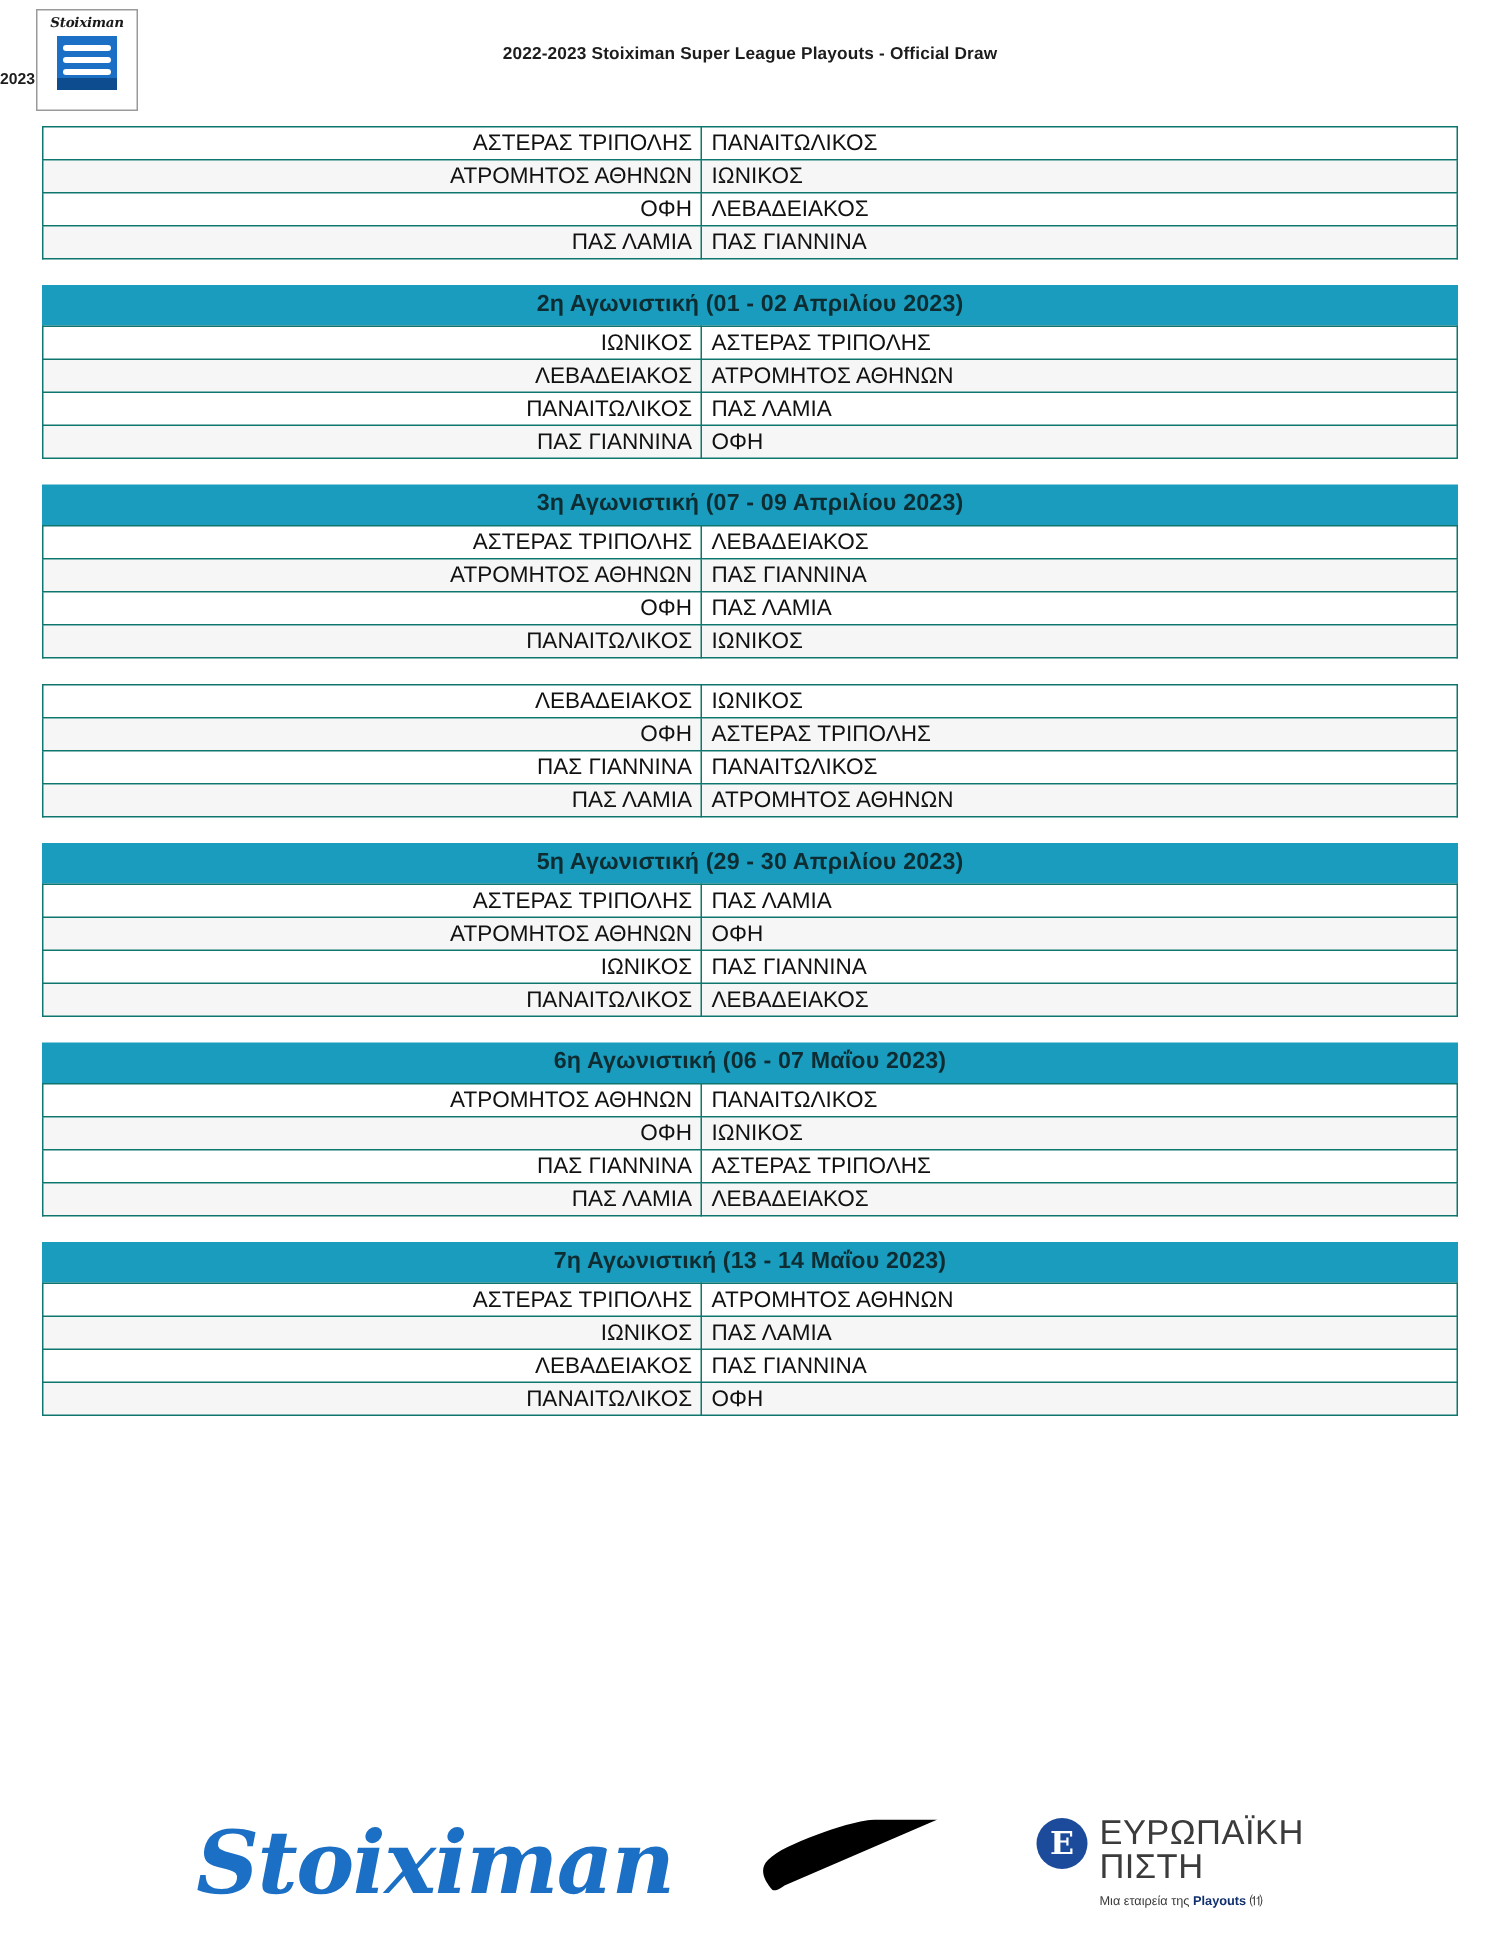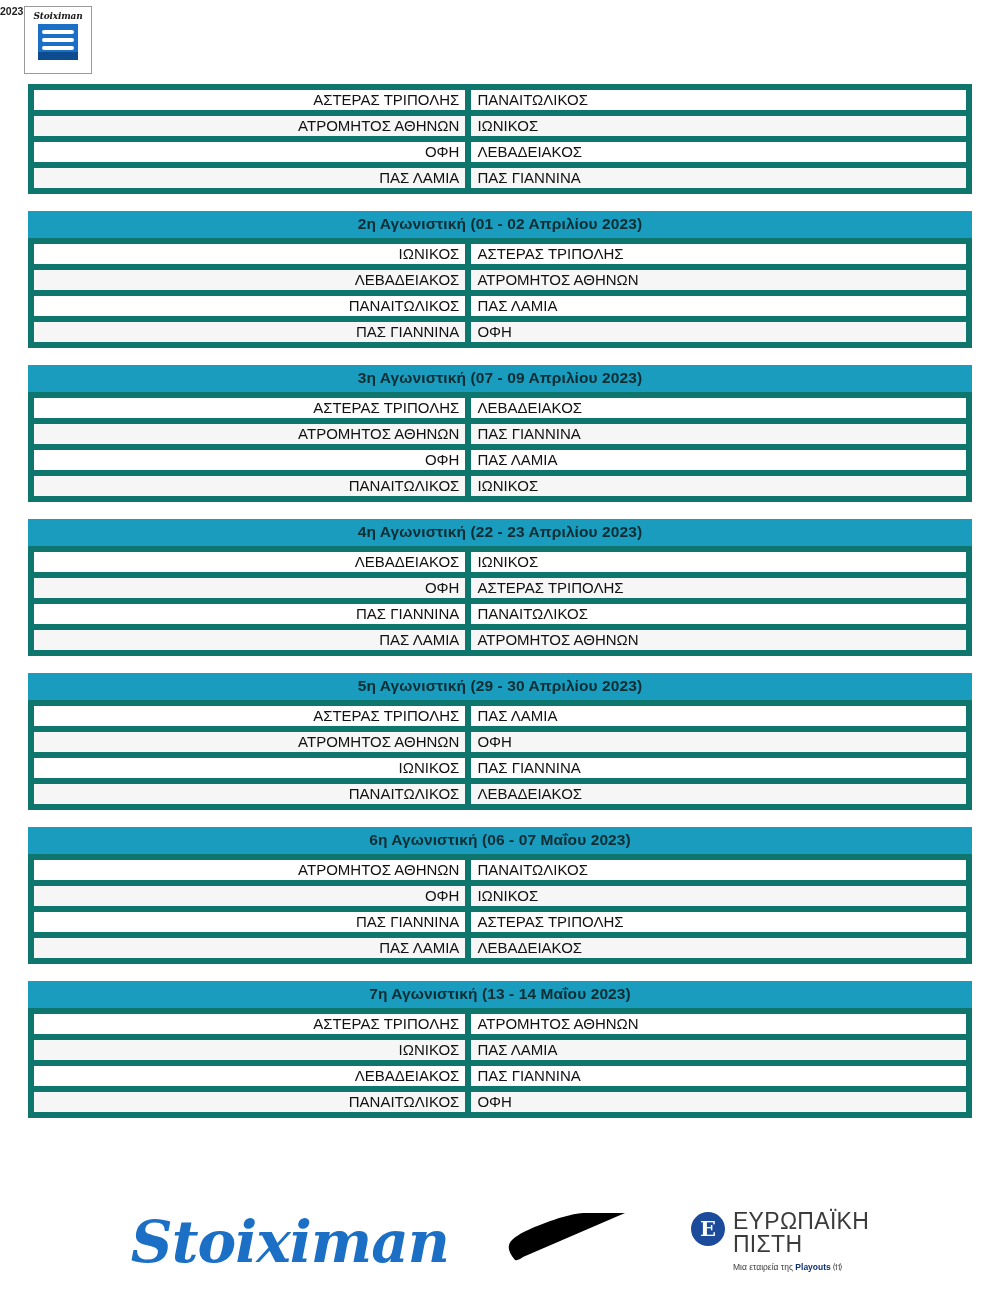--- a/index.html
+++ b/index.html
@@ -106,21 +106,21 @@
     width: 100%;
     border-collapse: collapse;
     table-layout: fixed;
   }
   table.fixtures tr {
     height: 22px;
   }
   table.fixtures tr.odd td { background: #ffffff; }
   table.fixtures tr.even td { background: #f6f6f6; }
   table.fixtures td {
-    border: 6px solid #0f766e;
+    border: 1px solid #0f766e;
     font-size: 15px;
     padding: 1px 6px 2px 6px;
     color: #111;
     white-space: nowrap;
     overflow: hidden;
   }
   td.home {
     width: 46.5%;
     text-align: right;
     padding-right: 7px;
@@ -196,20 +196,21 @@
 <div class="header">
   <div class="logo-box">
     <div class="logo-word">Stoiximan</div>
     <div class="logo-mark">
       <div class="bar b1"></div>
       <div class="bar b2"></div>
       <div class="bar b3"></div>
       <div class="tag"></div>
     </div>
   </div>
+  <div class="doc-title">2022-2023 Stoiximan Super League Playouts - Official Draw</div>
   <div class="doc-subtitle">2023</div>
 </div>
 
 <div class="schedule" id="schedule-root">
     <div class="matchday">
       <table class="fixtures">
         <tbody>
           <tr class="odd">
             <td class="home">ΑΣΤΕΡΑΣ ΤΡΙΠΟΛΗΣ</td>
             <td class="away">ΠΑΝΑΙΤΩΛΙΚΟΣ</td>
@@ -269,21 +270,20 @@
             <td class="away">ΠΑΣ ΛΑΜΙΑ</td>
           </tr>
           <tr class="even">
             <td class="home">ΠΑΝΑΙΤΩΛΙΚΟΣ</td>
             <td class="away">ΙΩΝΙΚΟΣ</td>
           </tr>
         </tbody>
       </table>
     </div>
     <div class="matchday">
-      <div class="md-header">4η Αγωνιστική (22 - 23 Απριλίου 2023)</div>
       <table class="fixtures">
         <tbody>
           <tr class="odd">
             <td class="home">ΛΕΒΑΔΕΙΑΚΟΣ</td>
             <td class="away">ΙΩΝΙΚΟΣ</td>
           </tr>
           <tr class="even">
             <td class="home">ΟΦΗ</td>
             <td class="away">ΑΣΤΕΡΑΣ ΤΡΙΠΟΛΗΣ</td>
           </tr>

